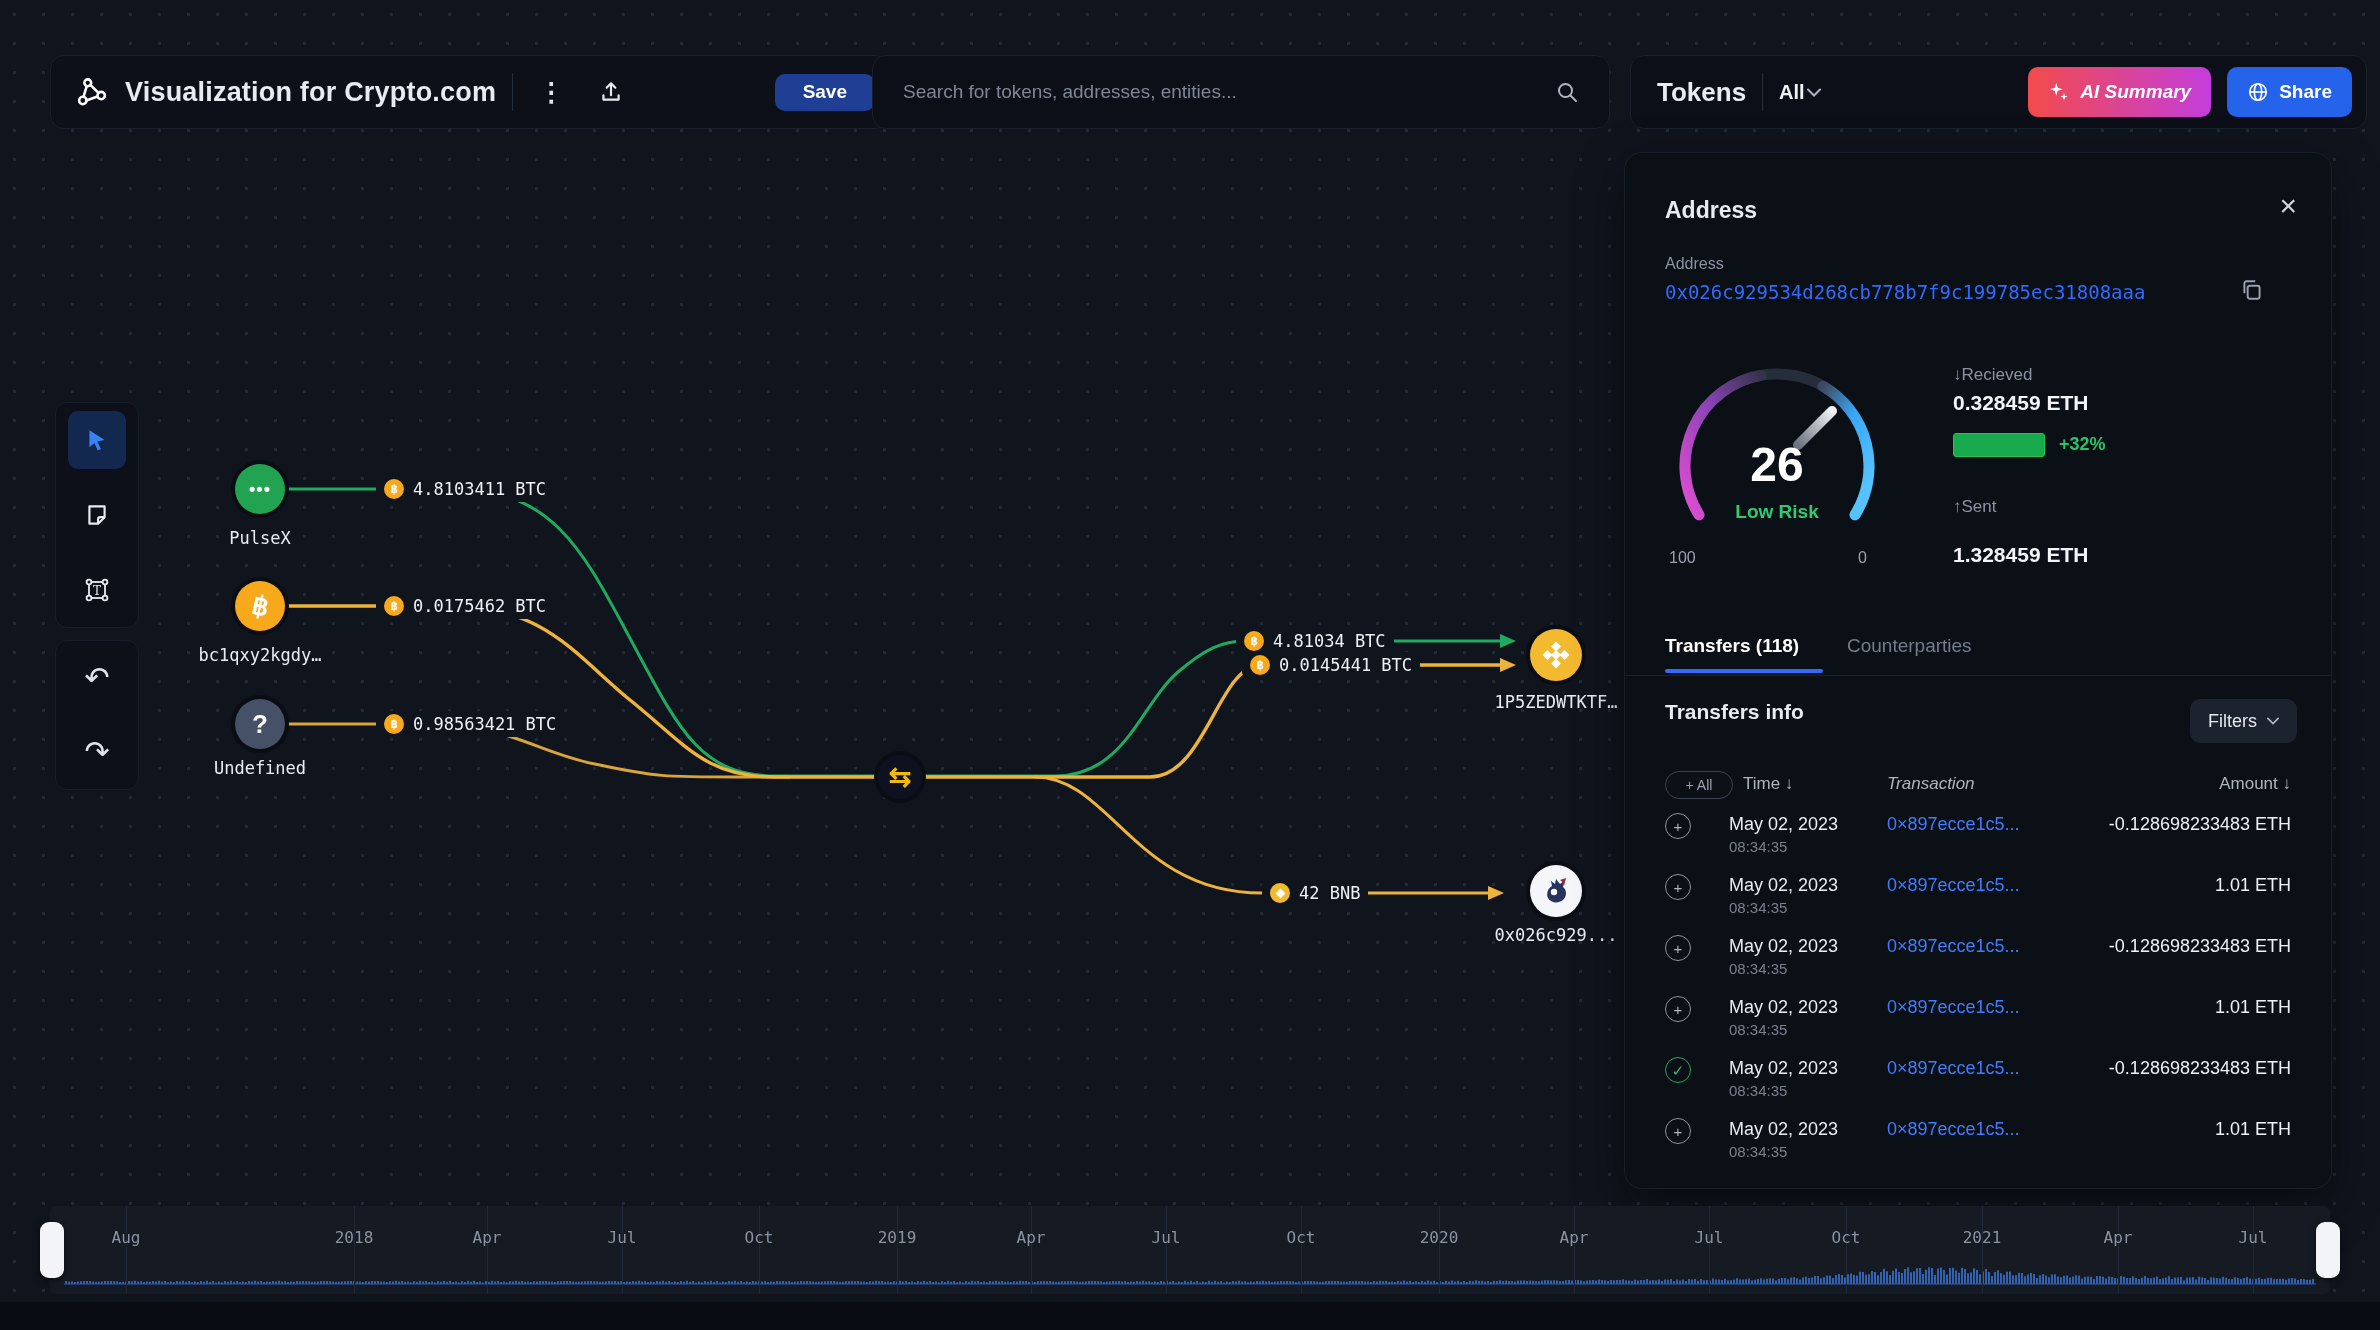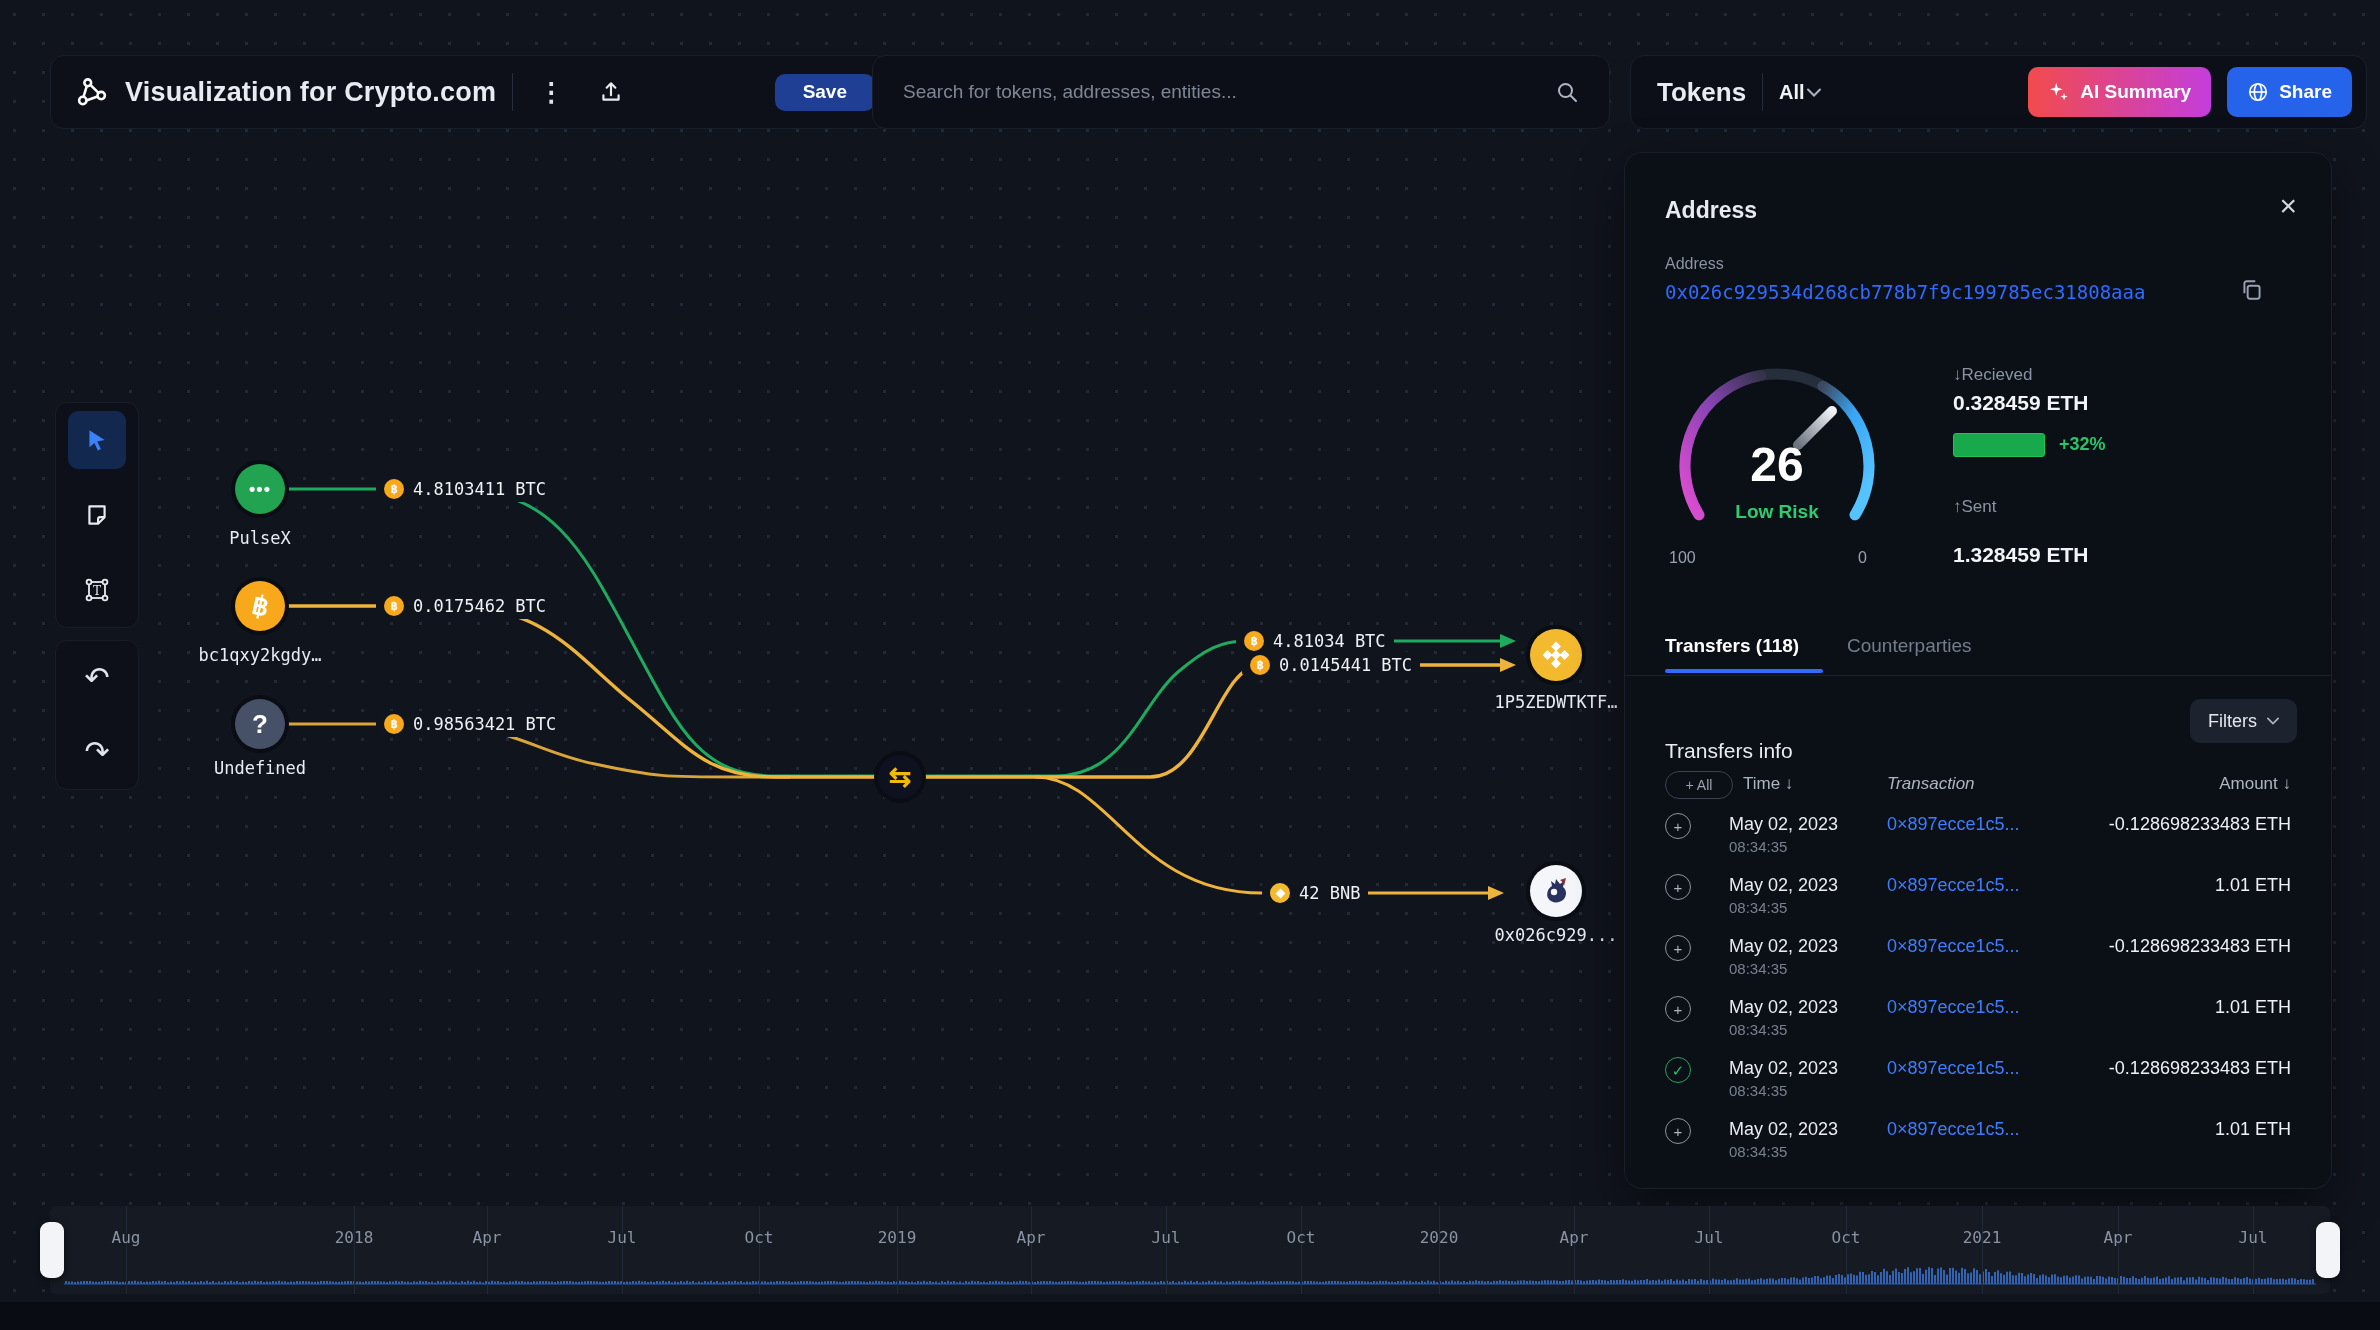--- a/index.html
+++ b/index.html
@@ -20,21 +20,21 @@
   .icon-btn{width:44px;height:44px;display:flex;align-items:center;justify-content:center;border-radius:9px;color:#dfe3ea;}
   #kebab-btn{font-size:26px;font-weight:700;letter-spacing:0;line-height:1;}
   #save-btn{margin-left:auto;height:37px;padding:0 28px;background:#1e3f94;border-radius:10px;
             display:flex;align-items:center;justify-content:center;font-size:19px;font-weight:700;color:#fff;}
   #search-bar{left:872px;width:676px;padding:0 30px;justify-content:space-between;background:#0c0f17;}
   #search-placeholder{font-size:19px;color:#7e8695;}
   #header-right{left:1630px;width:695px;padding:0 14px 0 26px;gap:16px;background:#0c0f17;}
   #tokens-label{font-size:26px;font-weight:700;}
   #tokens-filter{font-size:20px;font-weight:600;display:flex;align-items:center;gap:2px;color:#f0f2f6;}
   #ai-summary-btn{margin-left:auto;height:50px;padding:0 20px;border-radius:10px;display:flex;align-items:center;gap:10px;
-     background:linear-gradient(90deg,#f24b4b,#c43ddc);font-size:19px;font-weight:700;color:#fff;}
+     background:linear-gradient(90deg,#f24b4b,#c43ddc);font-size:19px;font-weight:700;color:#fff;font-style:italic;}
   #share-btn{height:50px;padding:0 20px;border-radius:10px;display:flex;align-items:center;gap:10px;background:#2563eb;font-size:19px;font-weight:700;color:#fff;}
 
   
   .toolcard{position:absolute;left:55px;width:82px;background:#0d1019;border:1px solid #181e29;border-radius:12px;display:flex;flex-direction:column;align-items:center;}
   #toolbar-main{top:402px;height:224px;justify-content:space-around;}
   #toolbar-history{top:640px;height:148px;justify-content:space-around;}
   .tool-btn{width:58px;height:58px;border-radius:10px;display:flex;align-items:center;justify-content:center;color:#dfe3ea;}
   .tool-btn.active{background:#13284e;}
   .glyph{font-size:30px;color:#dfe3ea;line-height:1;}
 
@@ -67,21 +67,21 @@
   #received-value{left:328px;top:238px;}
   #received-bar{left:328px;top:280px;width:90px;height:22px;background:#17a94c;border-radius:3px;border:1px solid #1fc25c;}
   #received-change{left:434px;top:281px;font-size:18px;font-weight:700;color:#27c468;}
   #sent-label{left:328px;top:344px;}
   #sent-value{left:328px;top:370px;margin-top:20px;}
   .tab{font-size:19px;}
   #tab-transfers{left:40px;top:482px;font-weight:700;color:#fff;}
   #tab-counterparties{left:222px;top:482px;color:#747d8c;}
   #tab-underline{left:40px;top:516px;width:158px;height:4px;background:#2f6bff;border-radius:2px;}
   #tab-divider{left:0;top:522px;width:706px;height:1px;background:#1b212d;}
-  #transfers-title{left:40px;top:586px;font-size:21px;font-weight:400;}
+  #transfers-title{left:40px;top:547px;font-size:21px;font-weight:700;}
   #filters-btn{right:34px;top:546px;height:44px;padding:0 18px;background:#1d232e;border-radius:10px;display:flex;align-items:center;gap:10px;font-size:18px;color:#e5e8ee;}
   #col-all{left:40px;top:618px;width:66px;height:26px;border:1px solid #3a4250;border-radius:14px;display:flex;align-items:center;justify-content:center;font-size:14px;color:#9aa2b1;}
   .col-head{top:621px;font-size:17px;color:#aeb5c2;}
   #col-time{left:118px;}
   #col-tx{left:262px;font-style:italic;}
   #col-amount{right:40px;}
   .trow{position:absolute;left:0;width:706px;height:61px;}
   .row-icon{position:absolute;left:40px;top:8px;width:24px;height:24px;border-radius:50%;border:1.6px solid #8b93a3;color:#aeb5c2;
             display:flex;align-items:center;justify-content:center;font-size:15px;line-height:1;}
   .row-icon.ok{border-color:#27a35c;color:#2fbf6d;}

